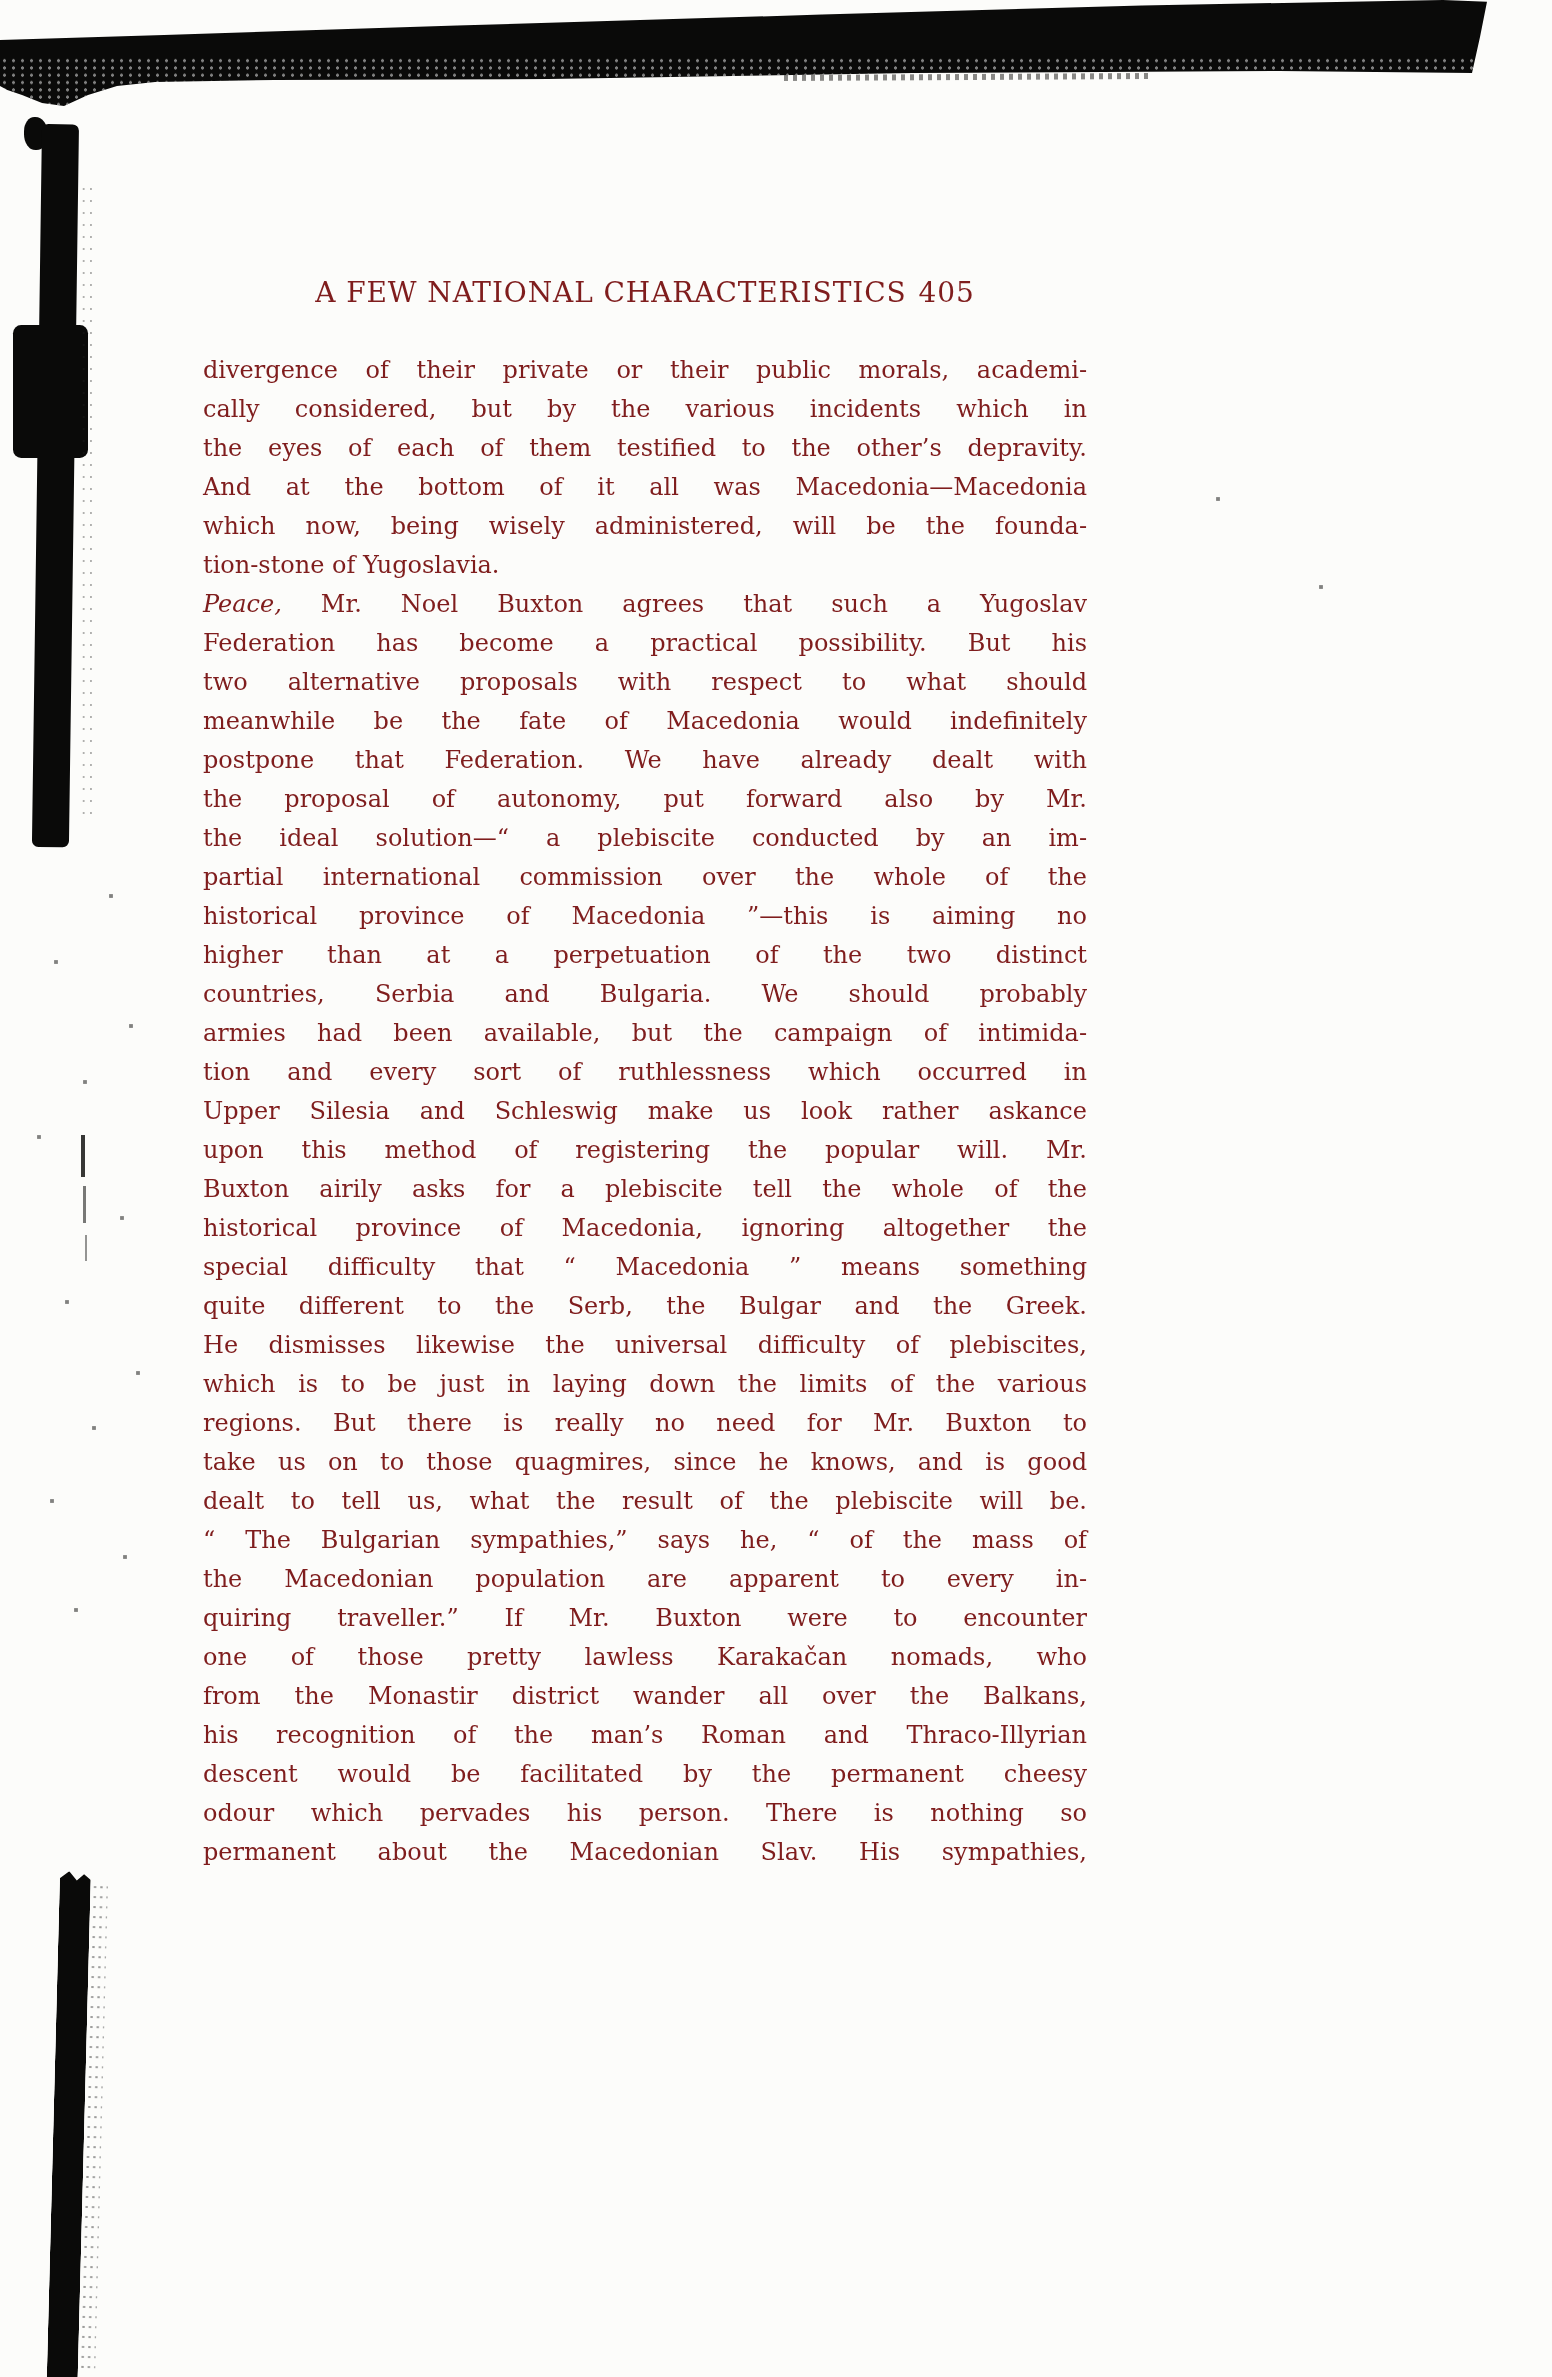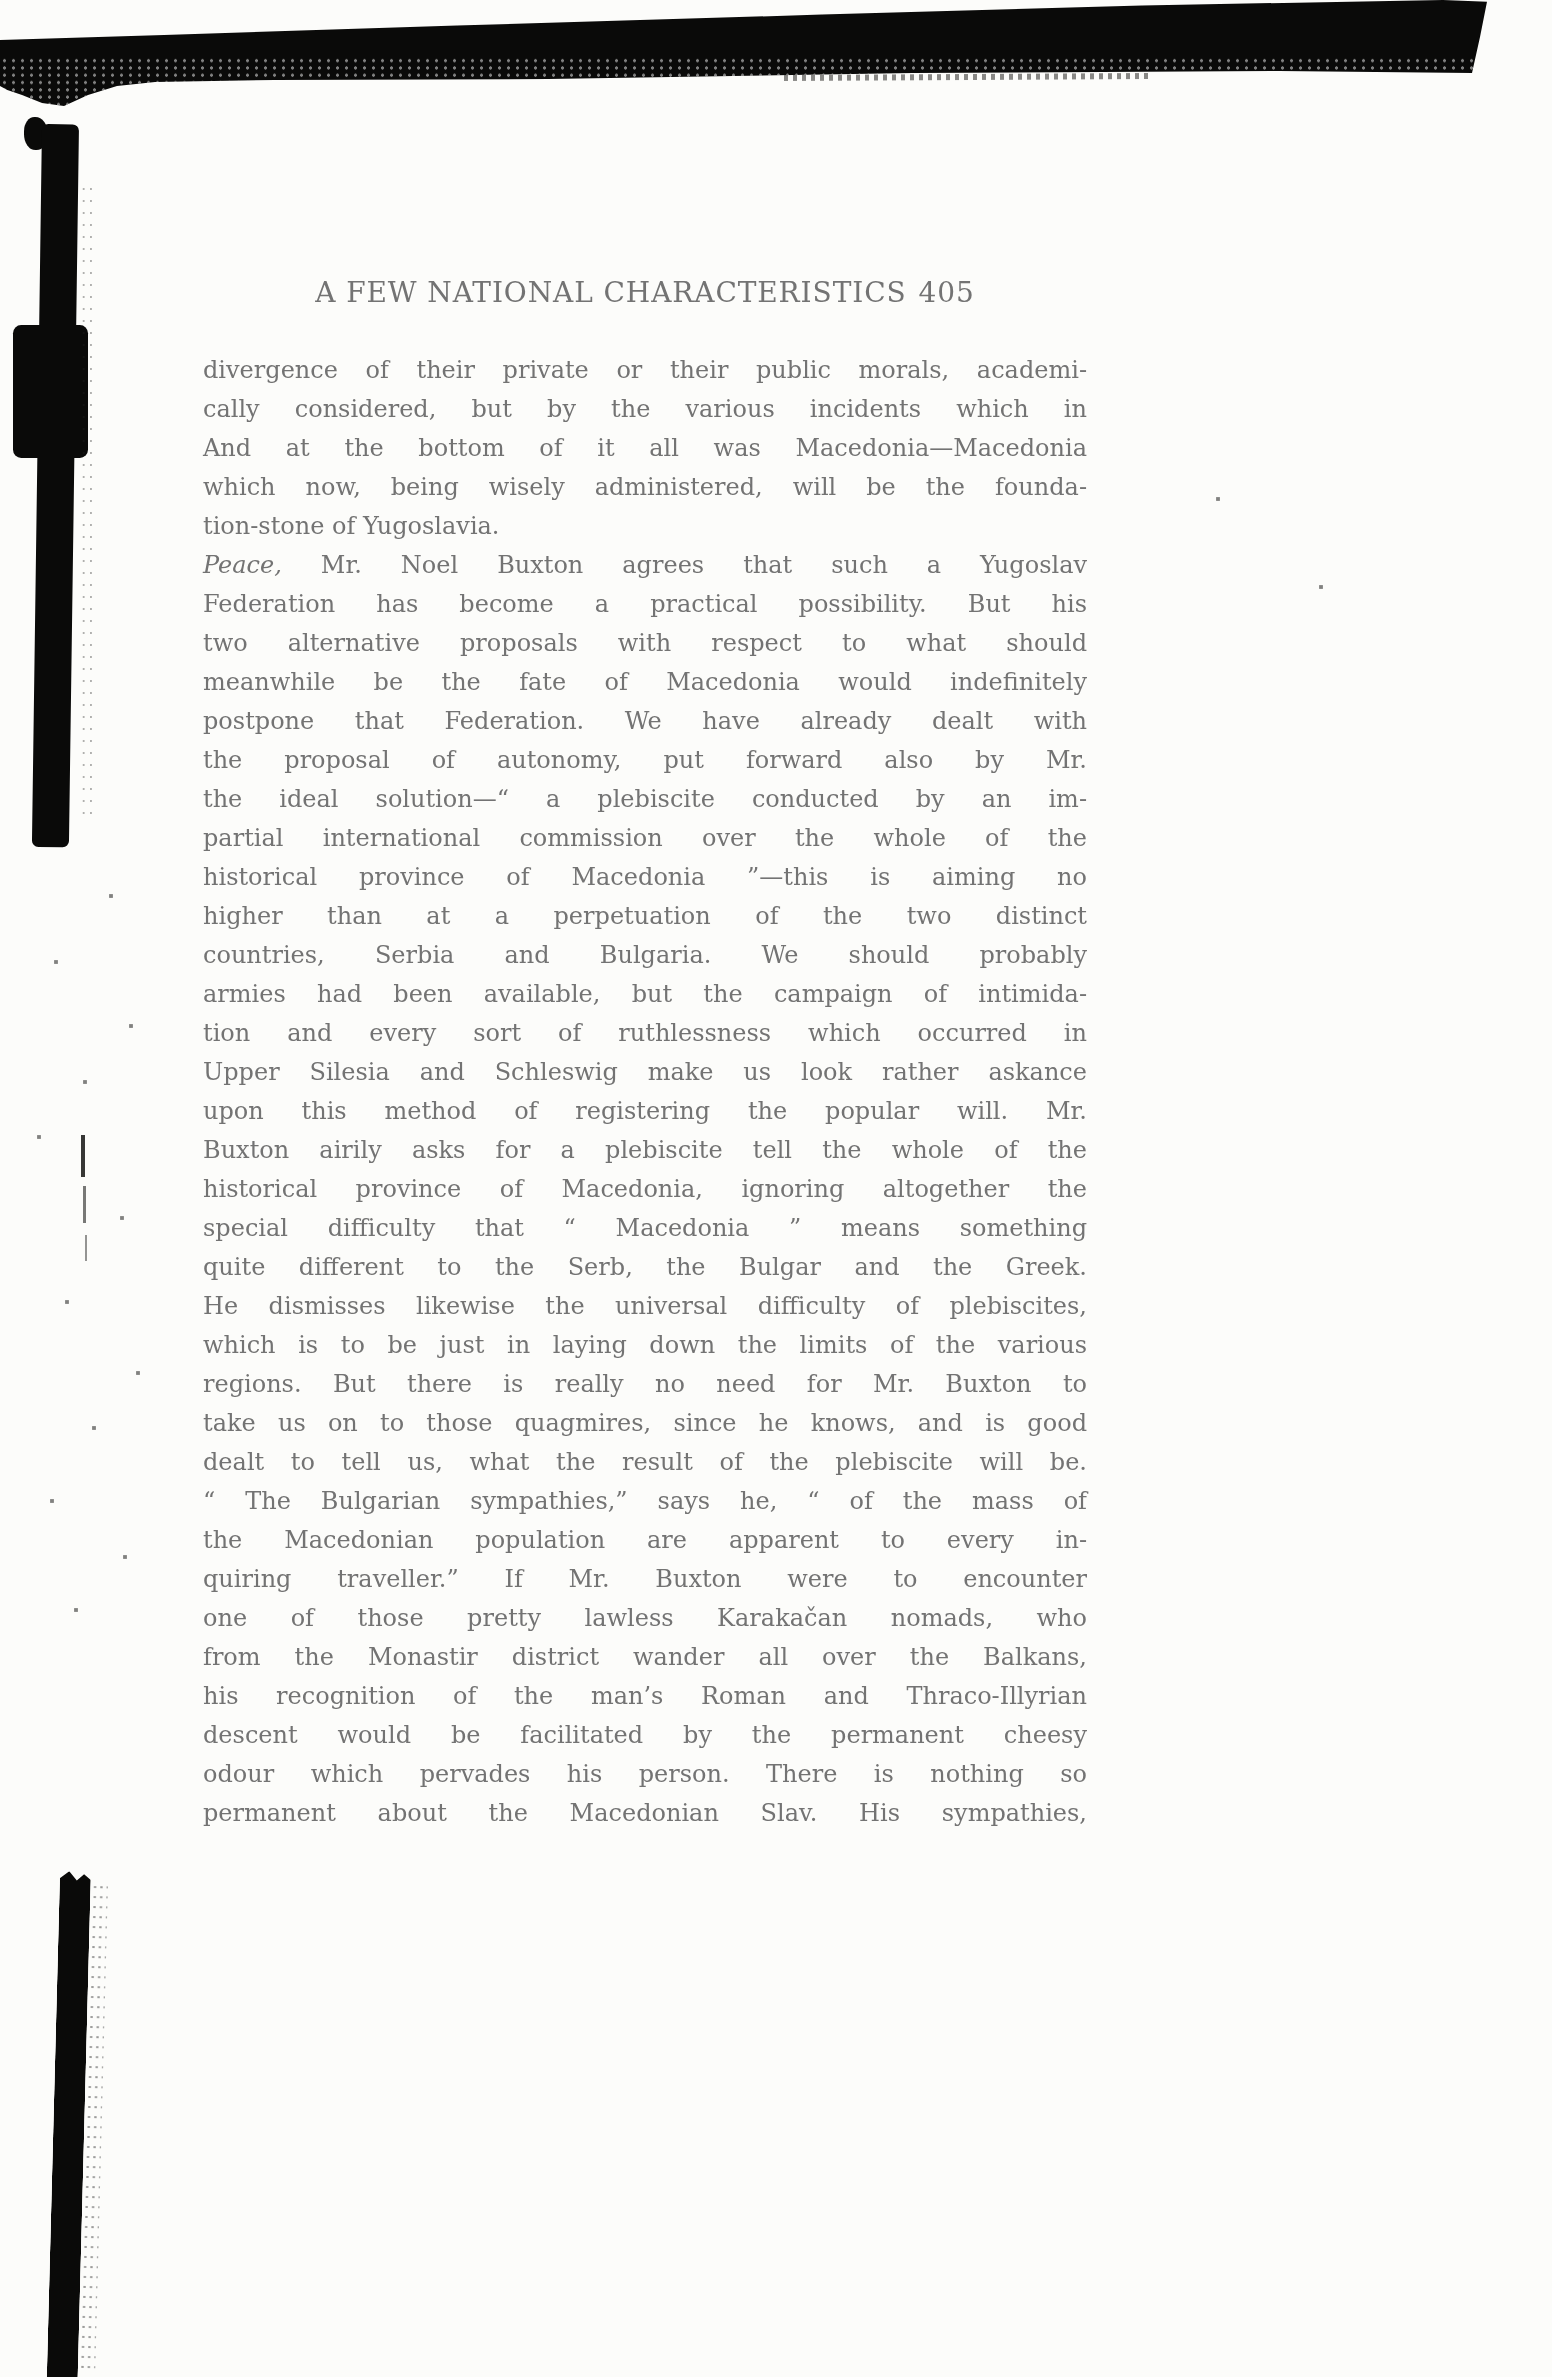--- a/index.html
+++ b/index.html
@@ -1,17 +1,17 @@
 <!DOCTYPE html>
 <html style="font-size:14.6px"><head>
 <meta charset="utf-8">
 <style>
   html,body{margin:0;padding:0;}
   .page{position:relative;width:1553px;height:2377px;background:#fcfcfa;overflow:hidden;
-        font-family:"DejaVu Serif","Liberation Serif",serif;color:#737373;}
+        font-family:"DejaVu Serif","Liberation Serif",serif;color:#7f1d1d;}
 
   
   .band{position:absolute;left:0;top:0;width:1489px;height:110px;background:#0a0a09;
         clip-path:polygon(0 40px,164px 35px,457px 25.6px,822px 14.6px,1142px 5.5px,1443px 0,1487px 1.8px,
                           1480px 37px,1472px 73px,1279px 71px,913px 73px,548px 79px,274px 80px,
                           155px 82px,117px 86px,88px 95px,64px 106px,42px 103px,22px 95px,7.3px 90px,0 86px);}
   .band-dots{position:absolute;left:0;top:52%;width:100%;height:48%;
         background-image:radial-gradient(circle,rgba(255,255,255,.75) 1.3px,transparent 1.8px);
         background-size:9px 7.3px;opacity:.65;}
   .band-fringe{position:absolute;left:784px;top:74px;width:365px;height:6.4px;opacity:.6;
@@ -71,20 +71,21 @@
   <div class="bar-speck"></div>
 
   <div class="header">
     <span>A FEW NATIONAL CHARACTERISTICS</span>
     <span class="pagenum">405</span>
   </div>
 
   <div class="body">
     <div class="bl">divergence of their private or their public morals, academi-</div>
     <div class="bl">cally considered, but by the various incidents which in</div>
+    <div class="bl">the eyes of each of them testified to the other’s depravity.</div>
     <div class="bl">And at the bottom of it all was Macedonia—Macedonia</div>
     <div class="bl">which now, being wisely administered, will be the founda-</div>
     <div class="bl pend">tion-stone of Yugoslavia.</div>
     <div class="bl"><span class="it">Peace,</span><span> Mr. Noel Buxton agrees that such a Yugoslav</span></div>
     <div class="bl">Federation has become a practical possibility. But his</div>
     <div class="bl">two alternative proposals with respect to what should</div>
     <div class="bl">meanwhile be the fate of Macedonia would indefinitely</div>
     <div class="bl">postpone that Federation. We have already dealt with</div>
     <div class="bl">the proposal of autonomy, put forward also by Mr.</div>
     <div class="bl">the ideal solution—“ a plebiscite conducted by an im-</div>

